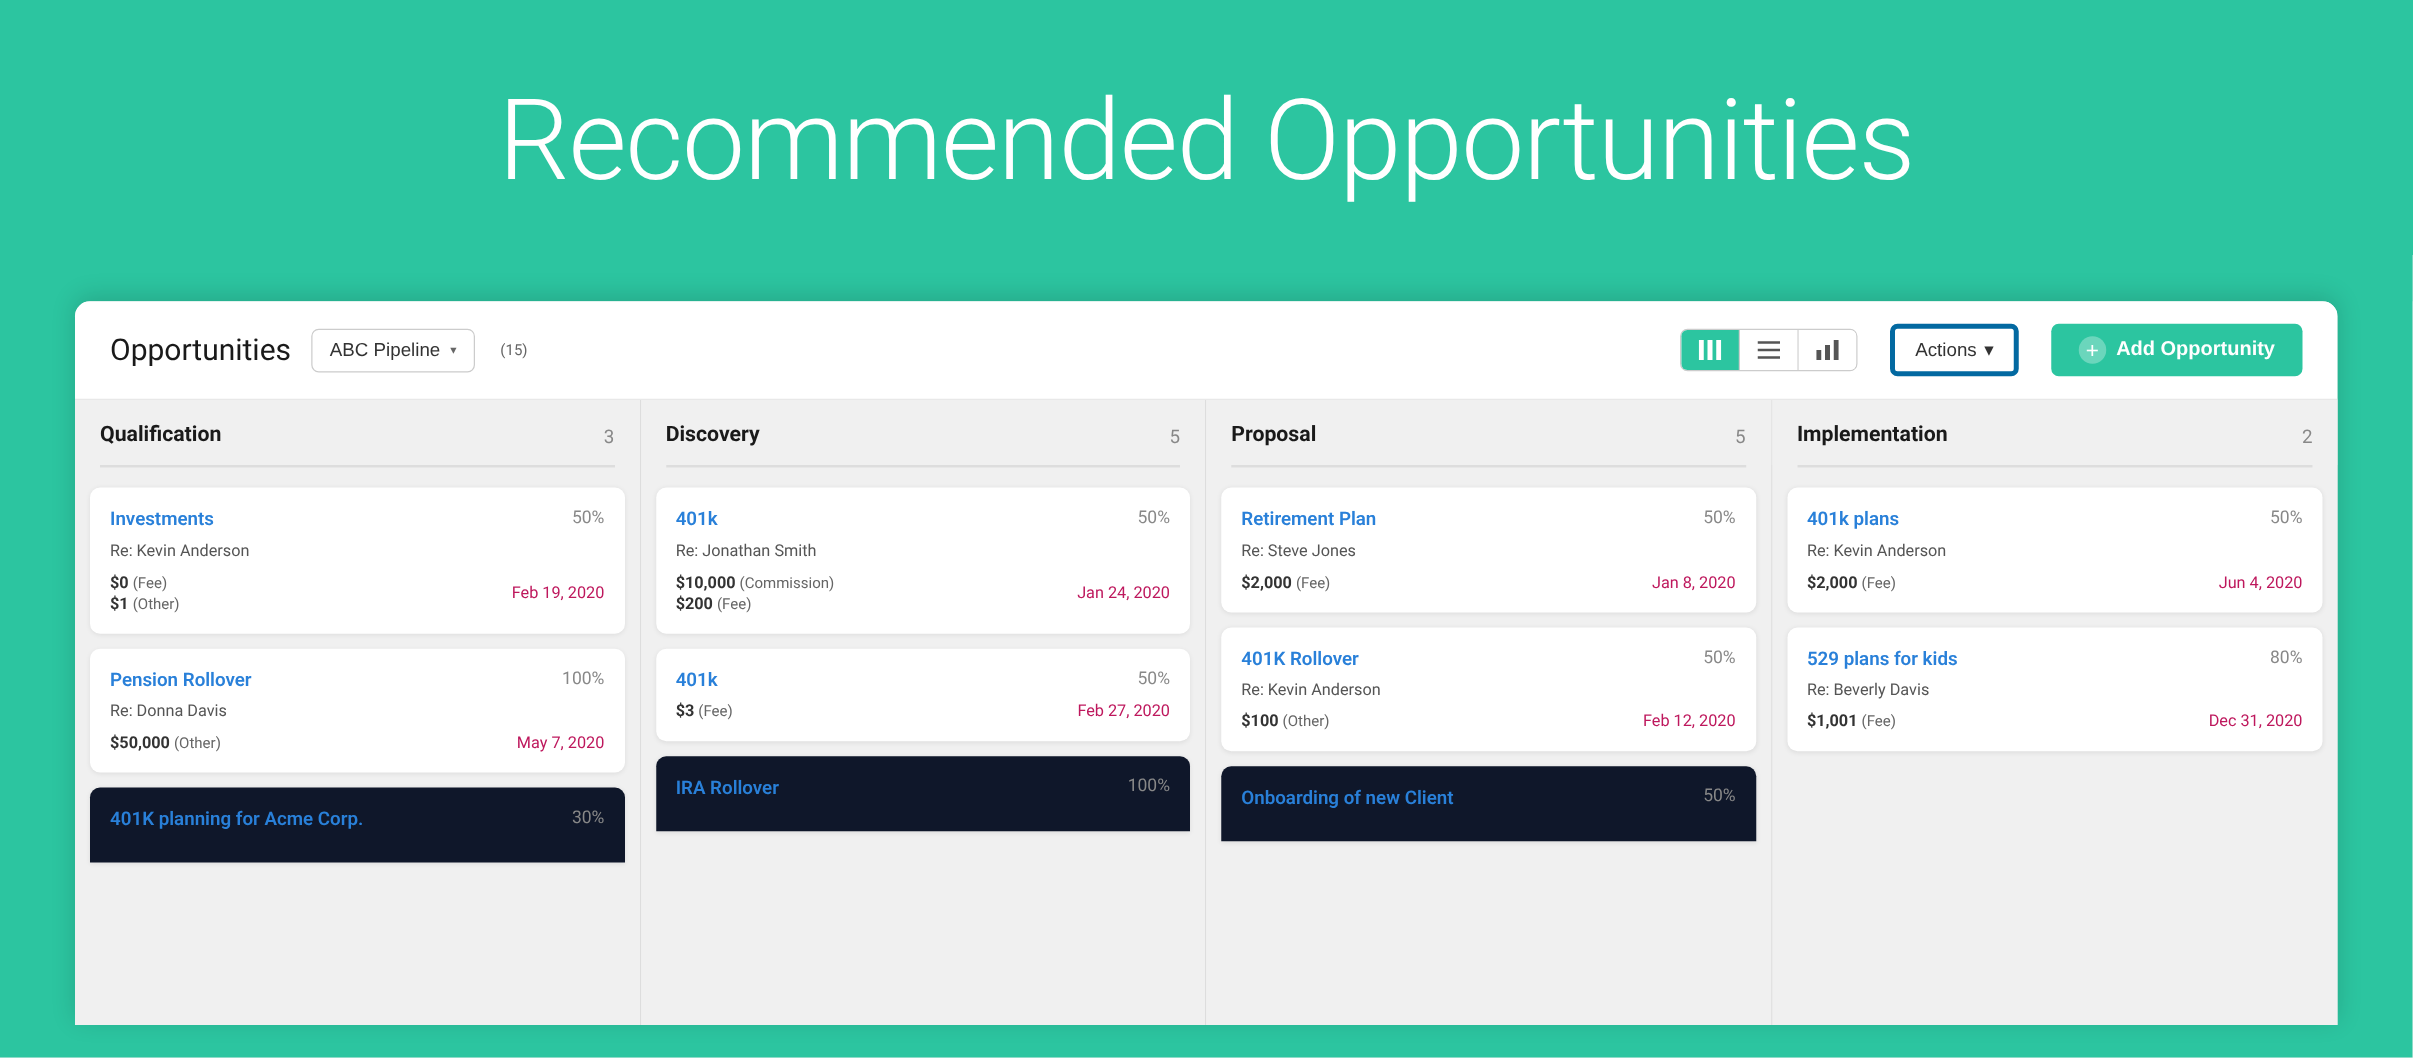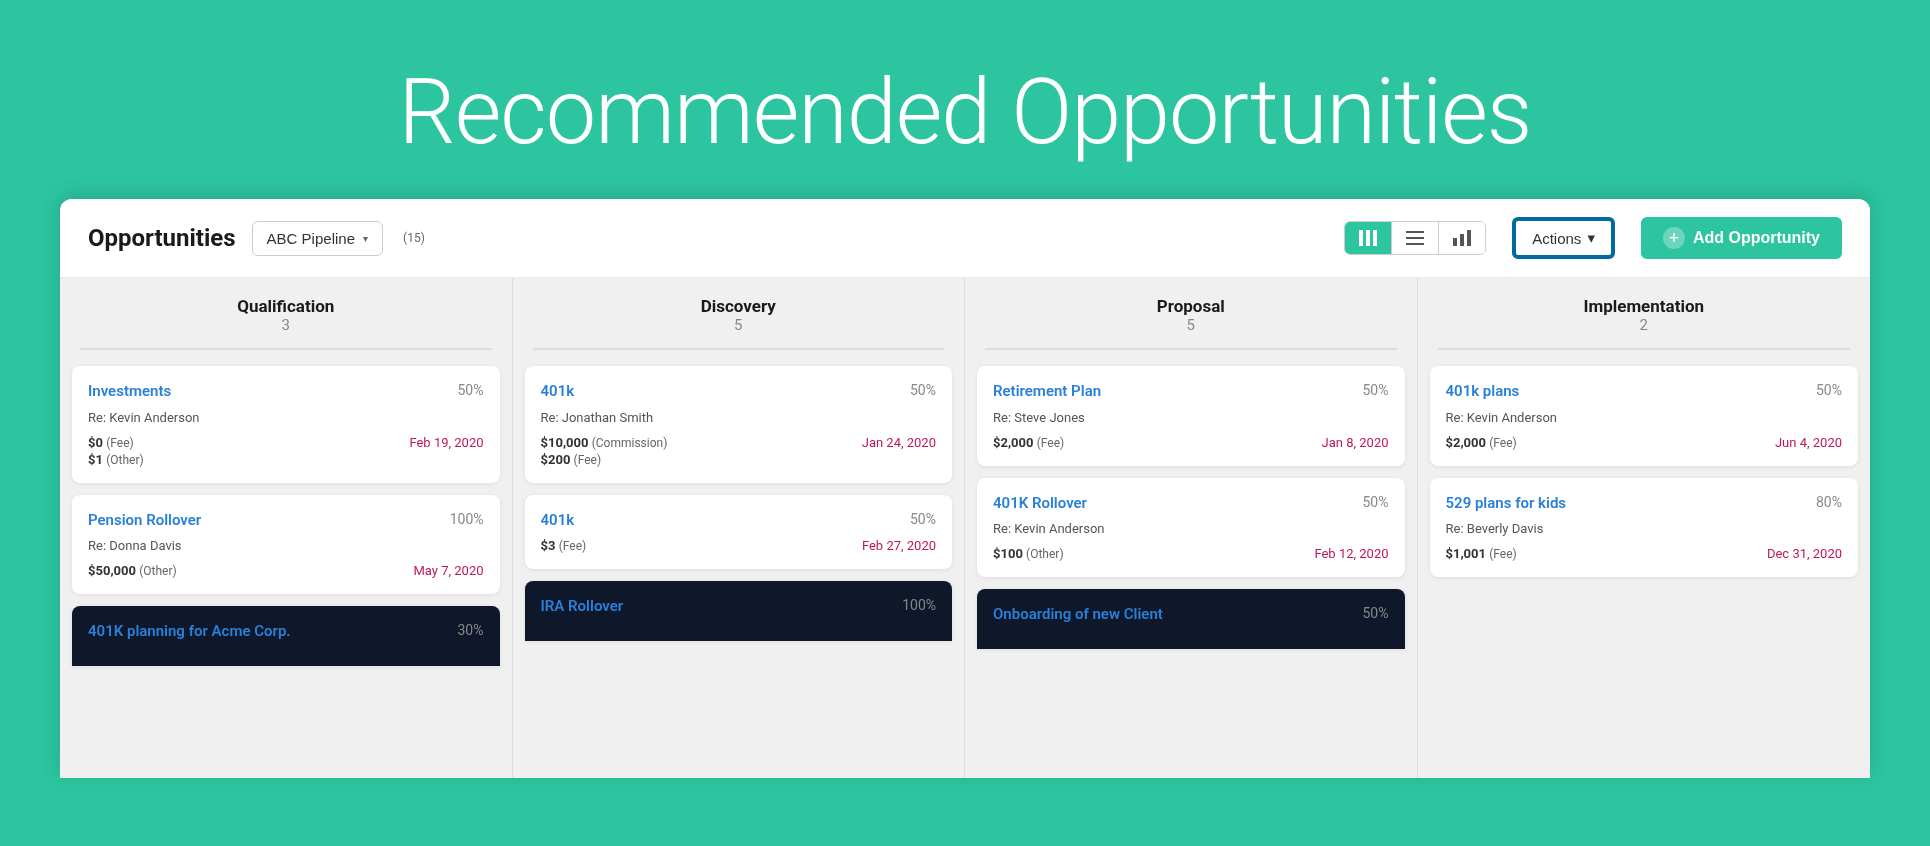--- a/index.html
+++ b/index.html
@@ -8,21 +8,21 @@
       background: #2CC5A0;
       width: 1930px;
       min-height: 846px;
       overflow-x: hidden;
     }
 
     .hero {
       display: flex;
       align-items: center;
       justify-content: center;
-      padding: 60px 20px 34px;
+      padding: 60px 20px 76px;
       background: #2CC5A0;
     }
 
     .hero-title {
       color: white;
       font-size: 90px;
       font-weight: 300;
       letter-spacing: -1px;
       text-align: center;
     }
@@ -40,21 +40,21 @@
       background: white;
       padding: 18px 28px;
       display: flex;
       align-items: center;
       gap: 16px;
       border-bottom: 1px solid #e8e8e8;
     }
 
     .header-title {
       font-size: 24px;
-      font-weight: 700;
+      font-weight: 400;
       color: #1a1a1a;
       white-space: nowrap;
     }
 
     .pipeline-dropdown {
       border: 1px solid #ccc;
       border-radius: 6px;
       padding: 8px 14px;
       font-size: 15px;
       color: #333;
@@ -157,25 +157,24 @@
 
     .kanban-column {
       background: #f0f0f0;
       border-right: 1px solid #ddd;
     }
 
     .kanban-column:last-child { border-right: none; }
 
     .column-header {
       display: flex;
-      align-items: center;
+      align-items: flex-end;
       justify-content: space-between;
       padding: 18px 20px 14px;
       background: #f0f0f0;
-      flex-direction: column;
     }
 
     .column-title {
       font-size: 17px;
       font-weight: 700;
       color: #1a1a1a;
     }
 
     .column-count {
       font-size: 15px;
@@ -254,21 +253,21 @@
     }
 
     .card-date {
       font-size: 13px;
       color: #be185d;
       white-space: nowrap;
     }
 
     .card-footer-row {
       display: flex;
-      align-items: flex-start;
+      align-items: center;
       justify-content: space-between;
       width: 100%;
     }
 
     
     .partial-card {
       background: #0f172a;
       border-radius: 8px 8px 0 0;
       padding: 16px;
       box-shadow: 0 1px 4px rgba(0,0,0,0.08);

